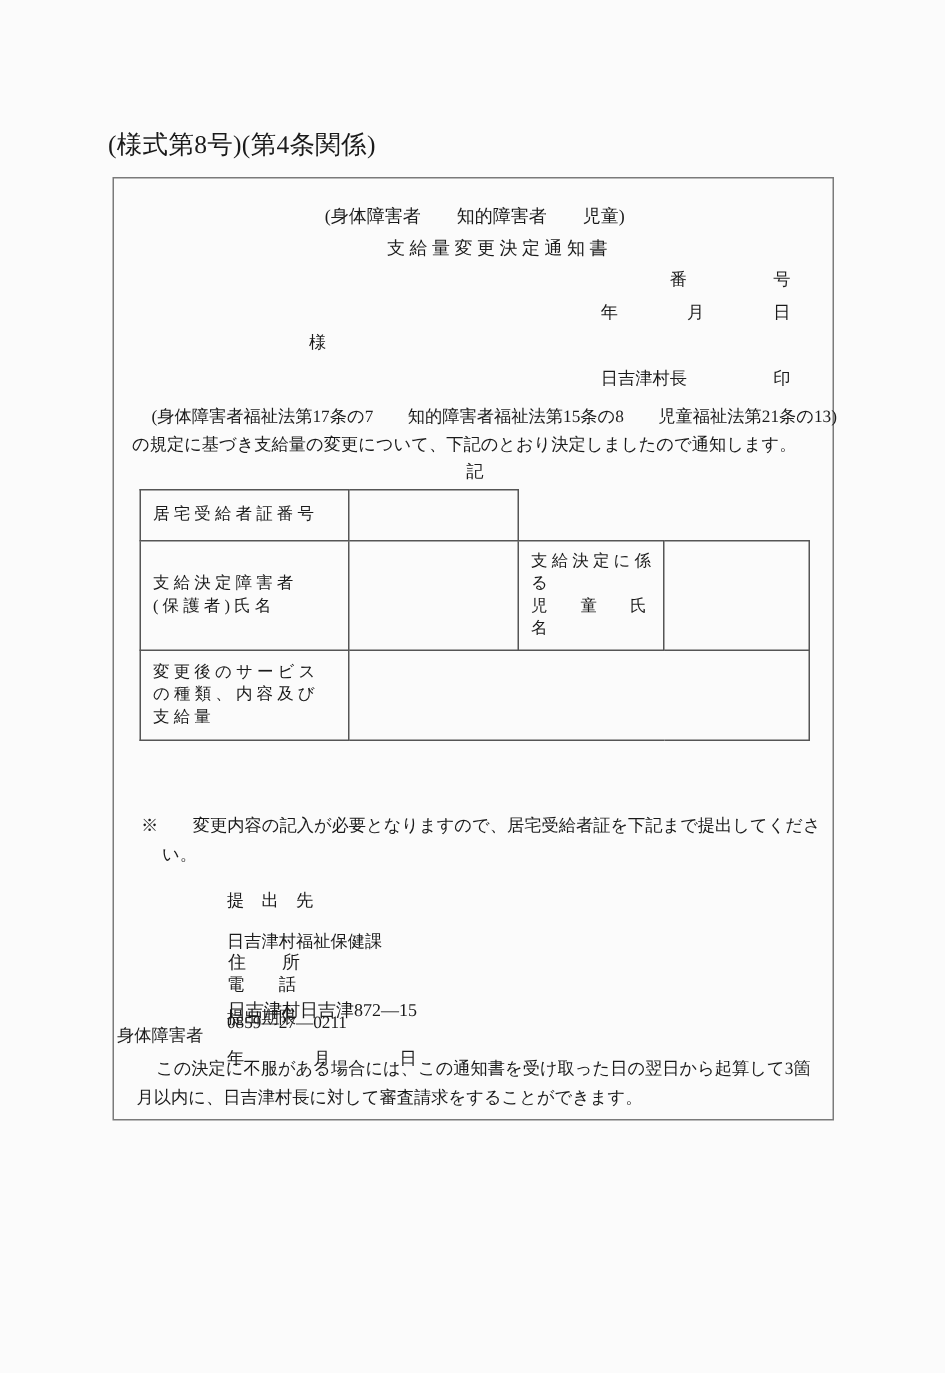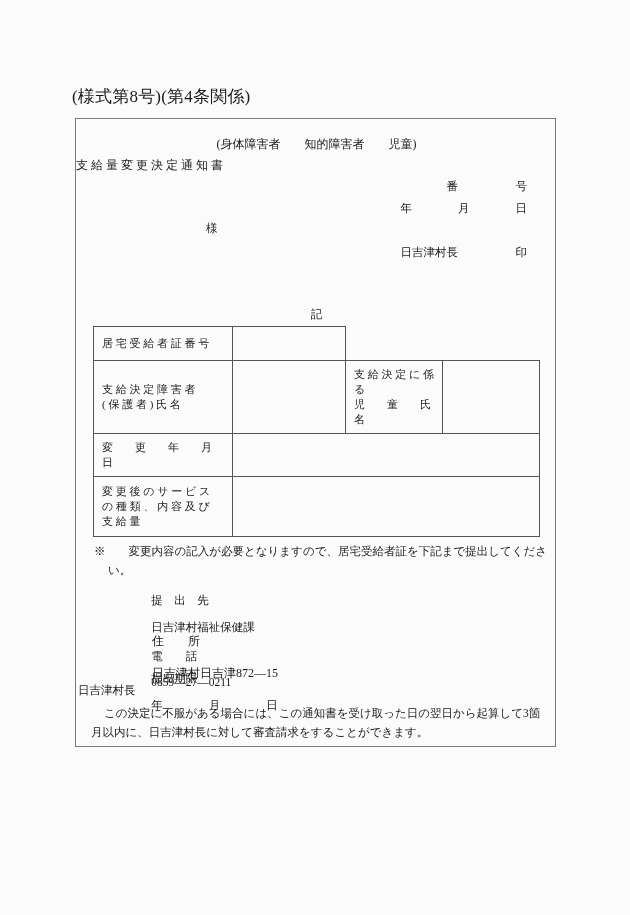--- a/index.html
+++ b/index.html
@@ -50,23 +50,24 @@
     left: 0;
     top: 17px;
     width: 481px;
     text-align: center;
     font-size: 12px;
     white-space: pre;
     font-family: Liberation Serif, serif;
   }
   .title-line2 {
     position: absolute;
-    left: 0;
+    left: 15px;
     top: 38px;
     width: 481px;
+    text-align: center;
     font-size: 12px;
     white-space: pre;
   }
 
   
   .doc-number {
     position: absolute;
     right: 28px;
     top: 60px;
     font-size: 11.5px;
@@ -231,42 +232,42 @@
     <div class="title-line1">(身体障害者　　知的障害者　　児童)</div>
     <div class="title-line2">支 給 量 変 更 決 定 通 知 書</div>
 
     <div class="doc-number">番　　　　　号</div>
     <div class="doc-date">年　　　　月　　　　日</div>
 
     <div class="recipient">様</div>
 
     <div class="issuer">日吉津村長　　　　　印</div>
 
+    <div class="legal">
+      <span class="indent">(身体障害者福祉法第17条の7　　知的障害者福祉法第15条の8　　児童福祉法第21条の13)</span>
+      <span class="cont">の規定に基づき支給量の変更について、下記のとおり決定しましたので通知します。</span>
+    </div>
 
     <div class="ki">記</div>
 
     <table class="tbl">
       <tbody>
           <tr class="r1">
         <td class="lbl">居 宅 受 給 者 証 番 号</td>
         <td class="val" style="width:112px"></td>
         <td class="noborder"></td>
       </tr>
       <tr class="r2">
         <td class="lbl">支 給 決 定 障 害 者
 ( 保 護 者 ) 氏  名</td>
         <td class="val"></td>
         <td class="val" style="width:110px;padding:6px 6px 6px 8px;line-height:15px;white-space:pre-line">支 給 決 定 に 係 る
 児　　童　　氏　　名</td>
         <td class="val"></td>
       </tr>
-      <tr class="r3">
-        <td class="lbl">変　　更　　年　　月　　日</td>
-        <td class="val" colspan="3"></td>
-      </tr>
       <tr class="r4">
         <td class="lbl" style="vertical-align:top;padding-top:7px !important">変 更 後 の サ ー ビ ス
 の 種 類 、 内 容 及 び
 支 給 量</td>
         <td class="val" colspan="3"></td>
       </tr>
     </tbody>
       </table>
 
     <div class="note">
@@ -291,20 +292,20 @@
       <span style="display:inline-block;width:24px"></span>
       <span>0859—27—0211</span>
     </div>
     <div class="submit-deadline">
       <span style="display:inline-block;width:-6px"></span>
       <span>提出期限</span>
       <span style="display:inline-block;width:40px"></span>
       <span>年　　　　月　　　　日</span>
     </div>
 
-    <div class="appeal-head">日吉津村長</div>
+    <div class="appeal-head">身体障害者</div>
     <div class="appeal-body">
       <span class="p1">この決定に不服がある場合には、この通知書を受け取った日の翌日から起算して3箇</span>
       <span class="p2">月以内に、日吉津村長に対して審査請求をすることができます。</span>
     </div>
 
   </div>
 </div>
 
 </body></html>

